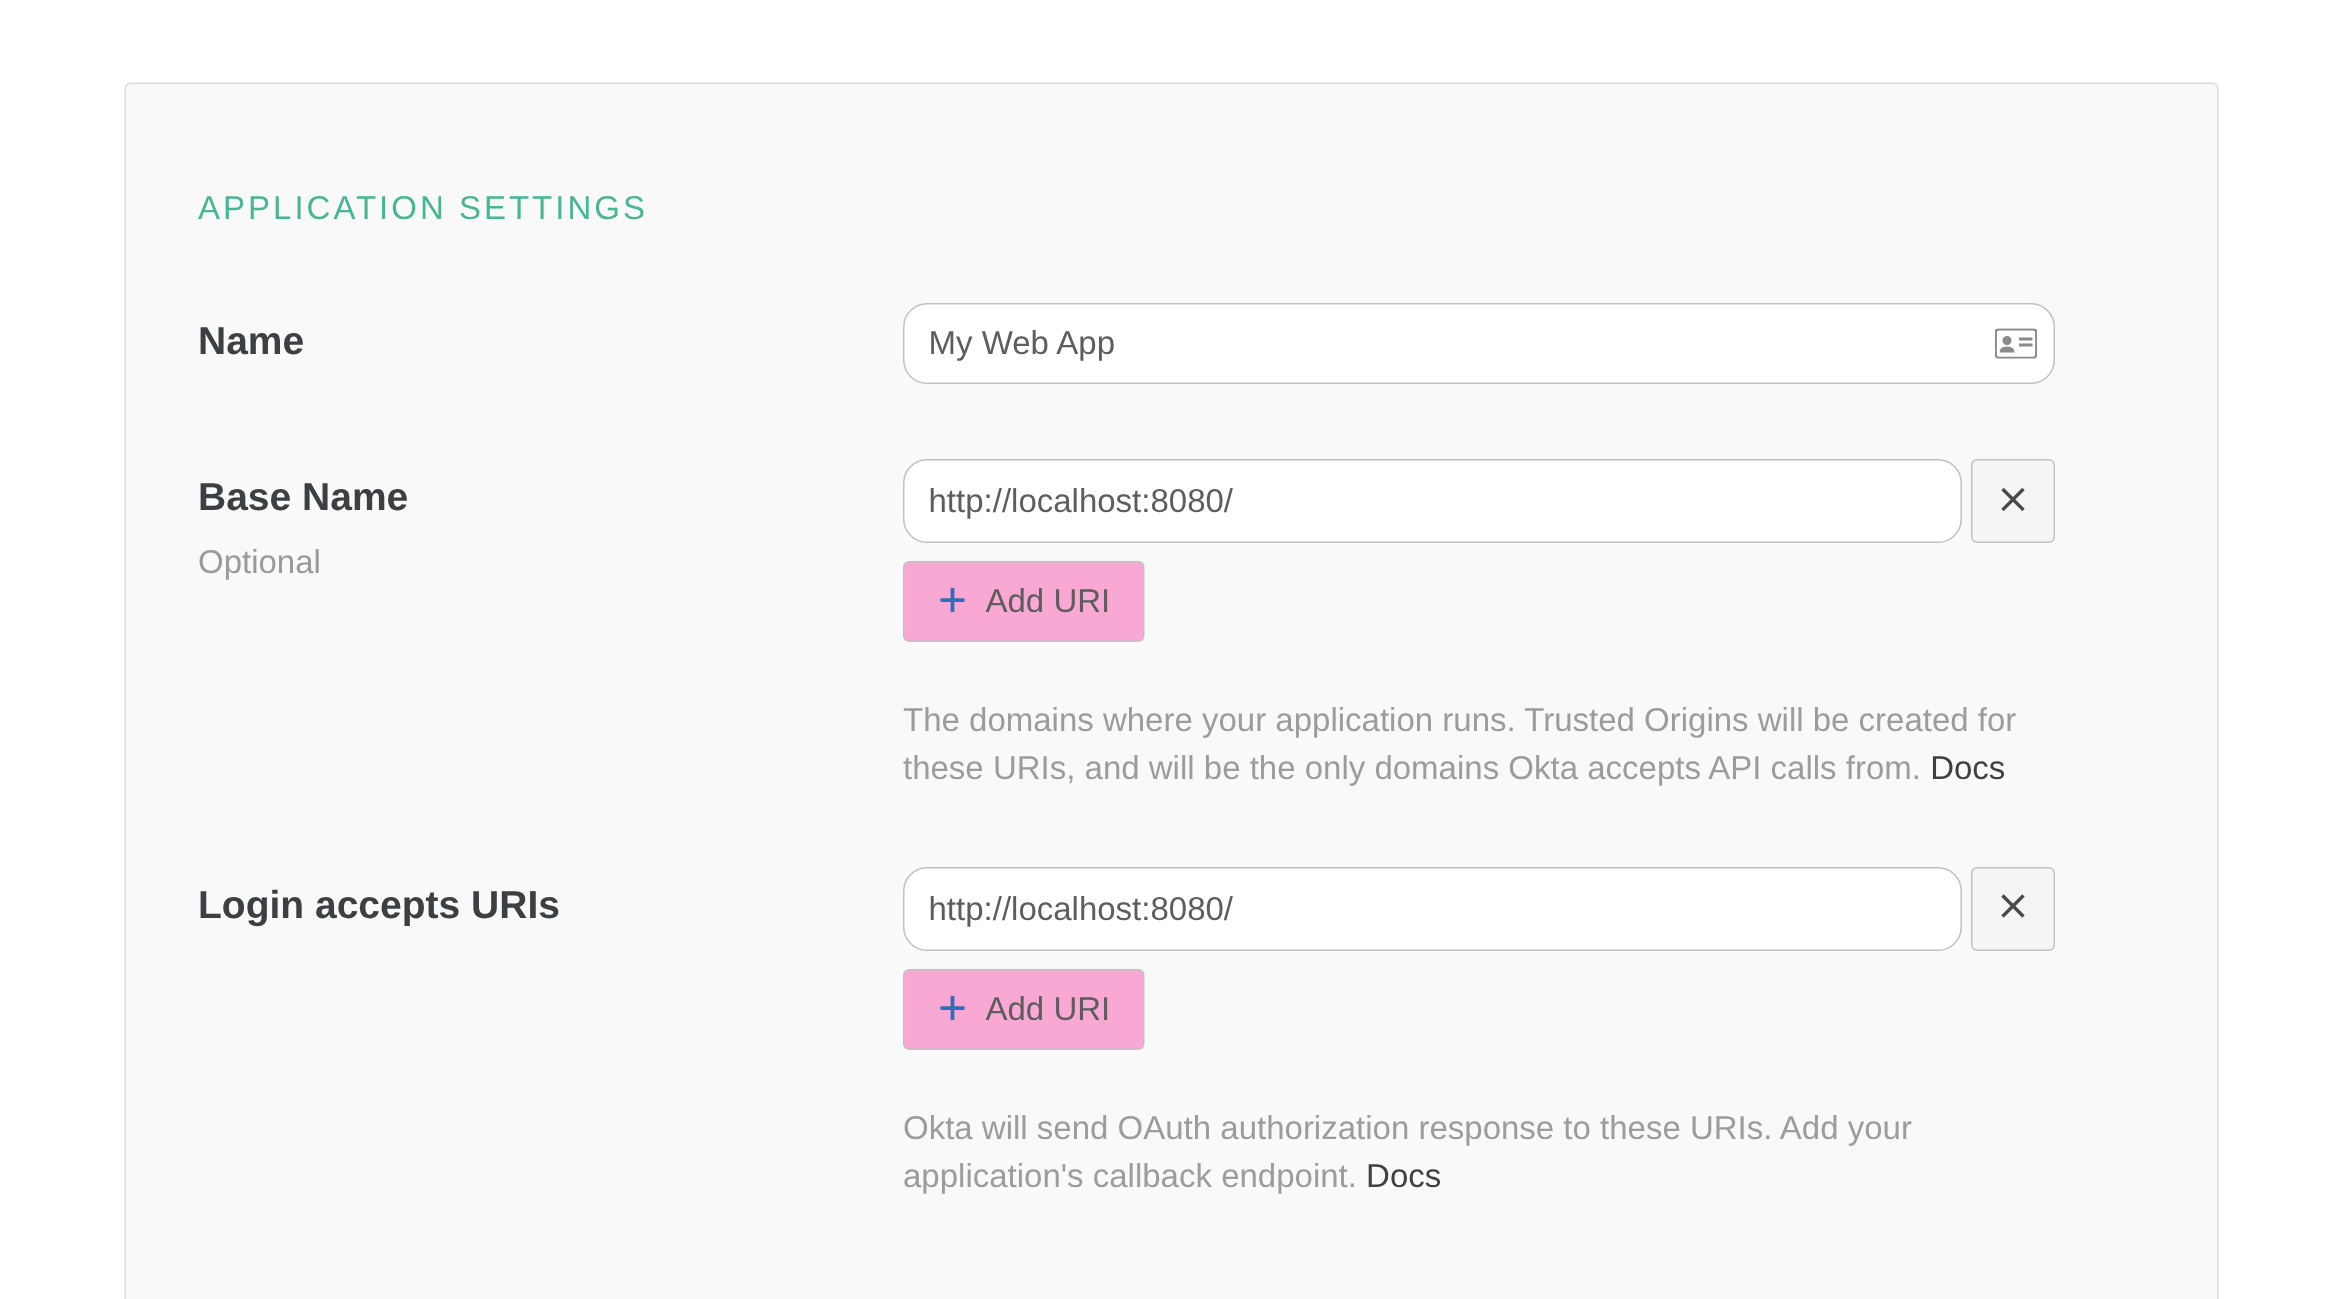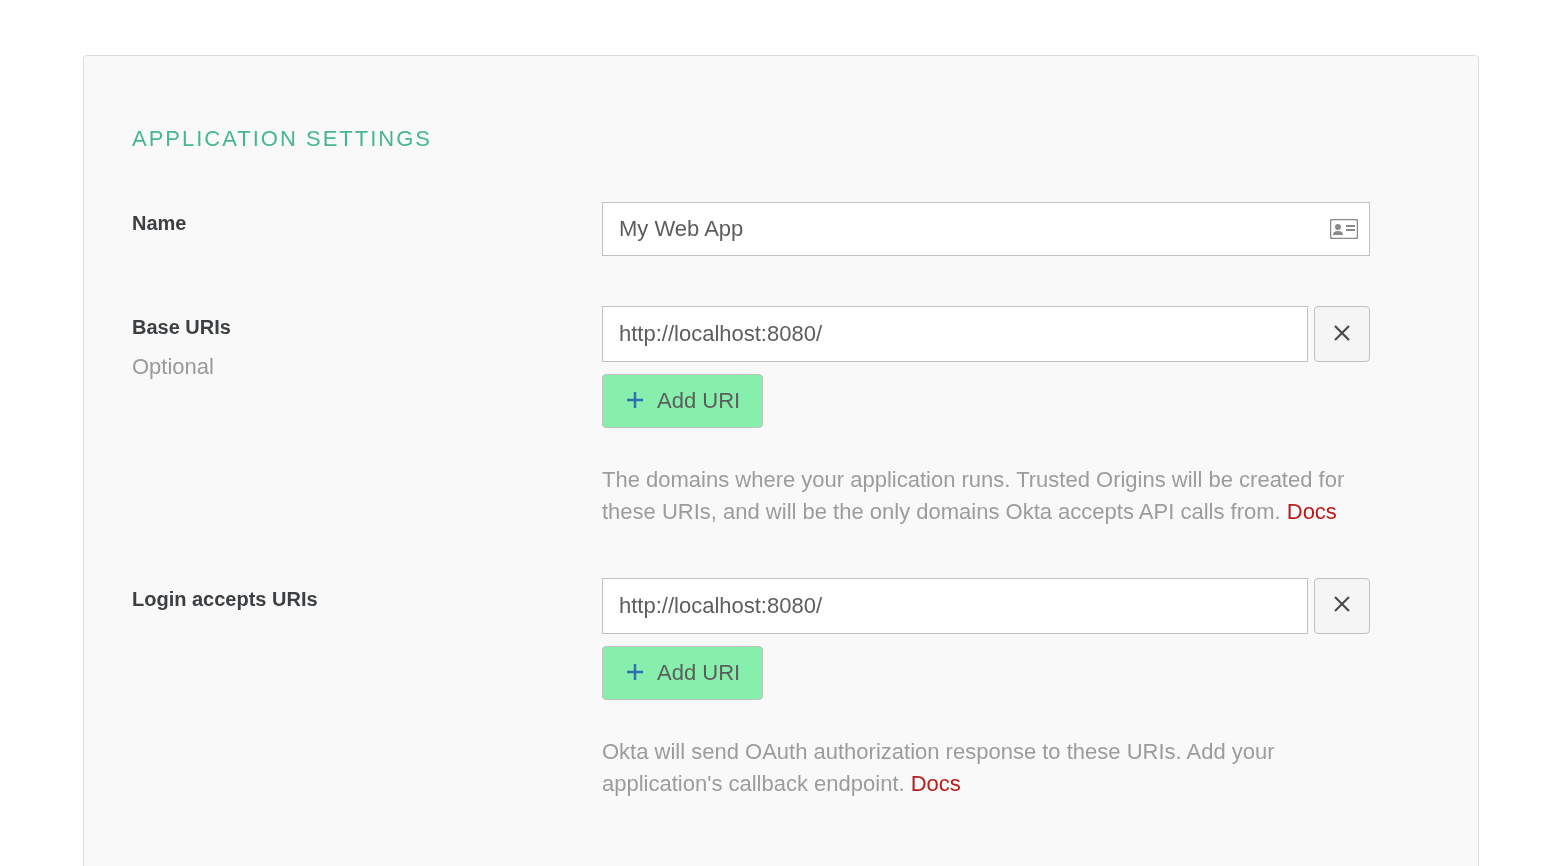--- a/index.html
+++ b/index.html
@@ -30,37 +30,37 @@
     align-items: flex-start;
     margin-bottom: 50px;
   }
   .form-label-col {
     width: 470px;
     flex-shrink: 0;
     padding-top: 10px;
   }
   .form-label {
     color: #3c4043;
-    font-size: 20px;
+    font-size: 26px;
     font-weight: 600;
   }
   .form-sublabel {
     color: #9a9a9a;
     font-size: 22px;
     font-weight: 400;
     margin-top: 15px;
   }
   .form-control-col {
     flex: 1;
   }
   .text-input {
     width: 100%;
     height: 54px;
     border: 1px solid #c1c1c1;
-    border-radius: 0;
+    border-radius: 16px;
     background: #ffffff;
     font-size: 22px;
     color: #5d5d5d;
     padding: 0 16px;
     font-family: inherit;
   }
   .name-input-wrap {
     position: relative;
     width: 768px;
   }
@@ -95,21 +95,21 @@
     display: flex;
     align-items: center;
     justify-content: center;
     cursor: pointer;
   }
   .add-btn {
     margin-top: 12px;
     height: 54px;
     border: 1px solid #c1c1c1;
     border-radius: 4px;
-    background: #86efac;
+    background: #f9a8d4;
     display: inline-flex;
     align-items: center;
     gap: 12px;
     padding: 0 22px;
     cursor: pointer;
     font-size: 22px;
     color: #5d5d5d;
     font-family: inherit;
   }
   .plus-icon {
@@ -119,21 +119,21 @@
     line-height: 1;
   }
   .help-text {
     margin-top: 36px;
     font-size: 22px;
     color: #9c9c9c;
     line-height: 1.45;
     max-width: 760px;
   }
   .docs-link {
-    color: #b91c1c;
+    color: #404040;
     text-decoration: none;
     cursor: pointer;
   }
 </style>
 </head>
 <body>
 
 <div class="panel">
 
   <h2 class="section-title">APPLICATION SETTINGS</h2>
@@ -153,21 +153,21 @@
             <rect x="16" y="6" width="9" height="2" fill="#8a8a8a"></rect>
             <rect x="16" y="10" width="9" height="2" fill="#8a8a8a"></rect>
           </svg>
         </span>
       </div>
     </div>
   </div>
 
   <div class="form-row">
     <div class="form-label-col">
-      <div class="form-label">Base URIs</div>
+      <div class="form-label">Base Name</div>
       <div class="form-sublabel">Optional</div>
     </div>
     <div class="form-control-col">
       <div class="uri-row">
         <input type="text" class="text-input" value="http://localhost:8080/" style="">
         <button class="remove-btn">
           <span>
             <svg viewBox="0 0 20 20" width="20" height="20">
               <line x1="3" y1="3" x2="17" y2="17" stroke="#4a4a4a" stroke-width="2.2"></line>
               <line x1="17" y1="3" x2="3" y2="17" stroke="#4a4a4a" stroke-width="2.2"></line>

